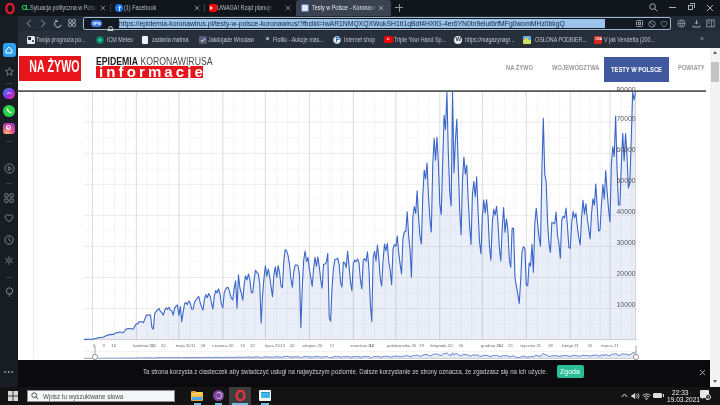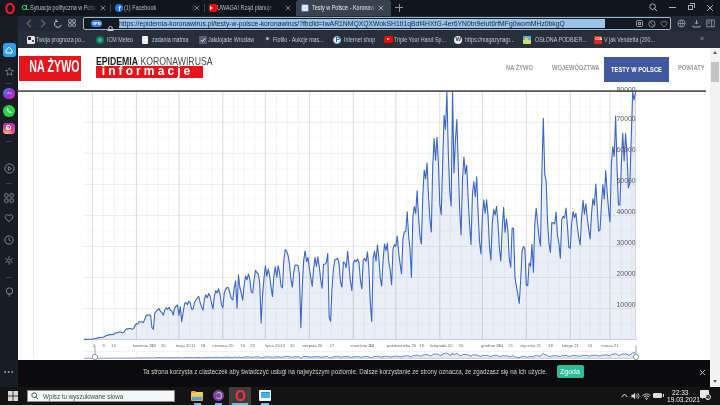--- a/index.html
+++ b/index.html
@@ -208,21 +208,21 @@
     <path d="M3.4 7.2h2.2M3.8 9h1.4" stroke="#8a9099" stroke-width="0.9"></path>
   </svg>
 <div class="abs" style="left:4px;top:368px;color:#8a9099;font-size:7px;letter-spacing:1px">•••</div>
 
 <div class="abs" id="page"></div>
 
 <div class="abs" style="left:19px;top:56px;width:61.5px;height:24.7px;background:#e8141c"></div>
 <div class="abs" style="left:14px;top:56px;width:80px;height:24.7px;color:#fff;font-size:17.2px;font-weight:bold;line-height:21.5px;text-align:center;white-space:nowrap;transform:scaleX(0.62);transform-origin:50% 50%">NA&nbsp;ŻYWO</div>
 <div class="abs" style="left:96px;top:54.5px;font-size:10.6px;white-space:nowrap;transform:scaleX(0.82);transform-origin:0 0;color:#4a4a4a"><b style="color:#1d1d1d">EPIDEMIA</b> KORONAWIRUSA</div>
 <div class="abs" style="left:96px;top:66.3px;width:106.5px;height:11.3px;background:#e8141c"></div>
-<div class="abs" style="left:96px;top:66.3px;width:100px;height:11.3px;color:#fff;font-size:12px;font-weight:bold;text-align:center;line-height:11px;letter-spacing:3.1px;text-indent:3.1px">informacje</div>
+<div class="abs" style="left:96px;top:66.3px;width:100px;height:11.3px;color:#fff;font-size:15px;font-weight:bold;text-align:center;line-height:11px;letter-spacing:3.1px;text-indent:3.1px">informacje</div>
 <div class="abs" style="left:506px;top:64px;color:#9a9a9a;font-size:6.8px;font-weight:bold;white-space:nowrap;transform:scaleX(0.85);transform-origin:0 0">NA ŻYWO</div>
 <div class="abs" style="left:552px;top:64px;color:#9a9a9a;font-size:6.8px;font-weight:bold;white-space:nowrap;transform:scaleX(0.85);transform-origin:0 0">WOJEWÓDZTWA</div>
 <div class="abs" style="left:604px;top:57px;width:65px;height:25px;background:#40599e"></div>
 <div class="abs" style="left:604px;top:57px;width:65px;height:25px;color:#fff;font-size:6.8px;font-weight:bold;text-align:center;line-height:25px;white-space:nowrap;transform:scaleX(0.85);transform-origin:50% 50%">TESTY W POLSCE</div>
 <div class="abs" style="left:678px;top:64px;color:#9a9a9a;font-size:6.8px;font-weight:bold;white-space:nowrap;transform:scaleX(0.85);transform-origin:0 0">POWIATY</div>
 
 <div class="abs" style="left:33px;top:92px;width:1px;height:266px;background:#ececec"></div>
 <svg width="693" height="280" viewBox="17 83 693 280" xmlns="http://www.w3.org/2000/svg" style="position:absolute;left:17px;top:83px;font-family:'Liberation Sans',sans-serif">
 <line x1="83.89" y1="324.07" x2="635.49" y2="324.07" stroke="#f6f6f6" stroke-width="0.7"></line>
 <line x1="83.89" y1="293.02" x2="635.49" y2="293.02" stroke="#f6f6f6" stroke-width="0.7"></line>

